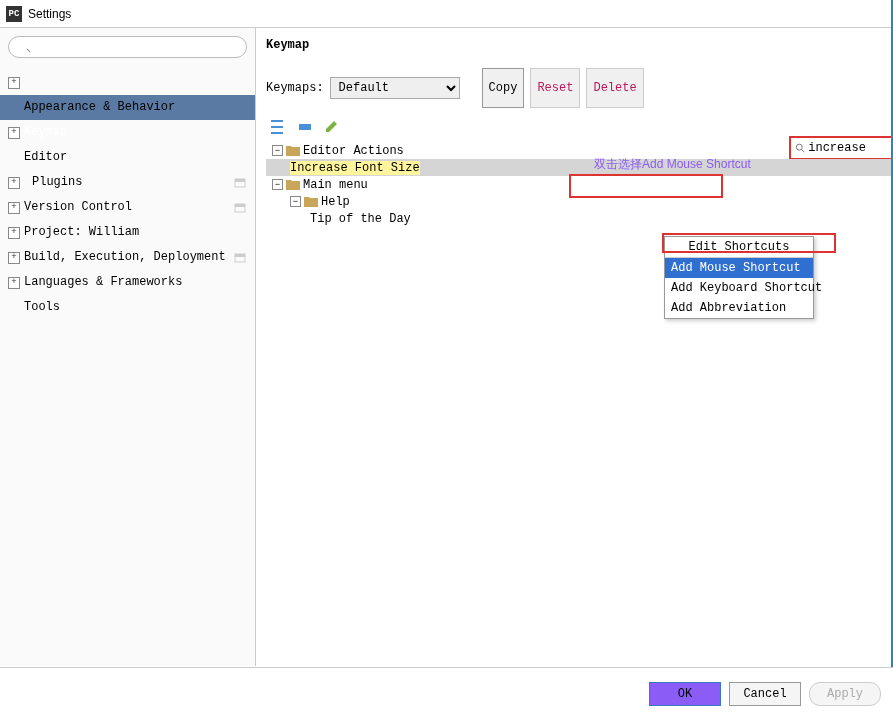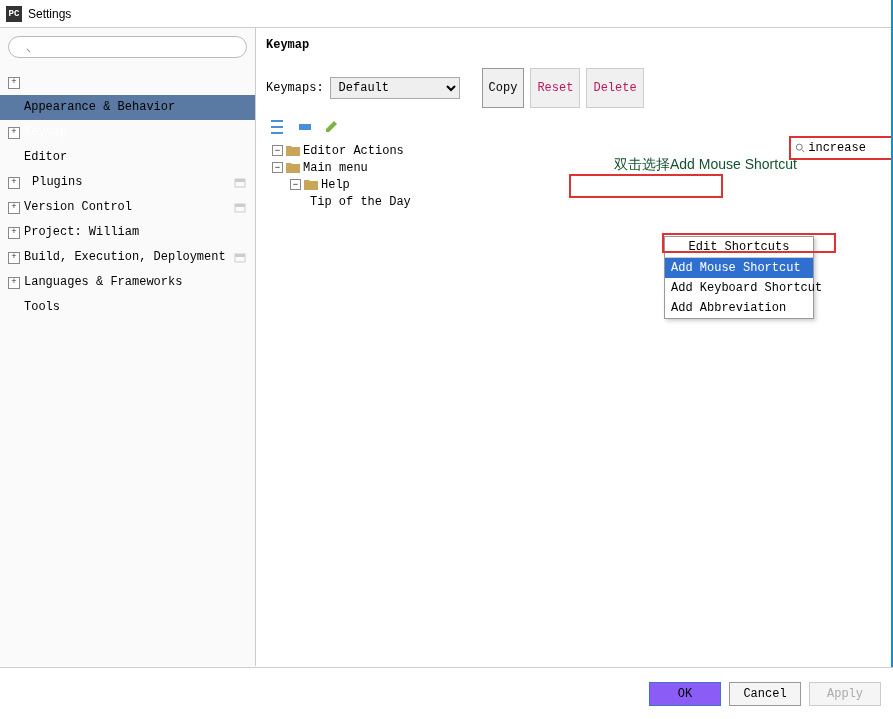--- a/index.html
+++ b/index.html
@@ -49,32 +49,32 @@
 .atree-row { display: flex; align-items: center; height: 17px; padding-left: 6px; }
 .atree-exp { width: 11px; height: 11px; border: 1px solid #888; display: flex; align-items: center; justify-content: center; font-size: 9px; background: #fff; margin-right: 3px; }
 .atree-folder { width: 14px; height: 11px; margin-right: 3px; }
 .atree-label { white-space: nowrap; }
 .atree-row.lvl1 { padding-left: 24px; }
 .atree-row.lvl2 { padding-left: 44px; }
 .highlight-yellow { background: #fff59d; }
 .at-selected { background: #d5d5d5; width: 100%; }
 
 .red-box1 { position: absolute; border: 2px solid #d33; left: 313px; top: 146px; width: 154px; height: 24px; pointer-events: none; }
-.red-annot { position: absolute; color: #14532d; font-family: Arial,"Microsoft YaHei",sans-serif; font-size: 14px; left: 358px; top: 128px; pointer-events: none; }
+.red-annot { position: absolute; color: #8b5cf6; font-family: Arial,"Microsoft YaHei",sans-serif; font-size: 12px; left: 338px; top: 128px; pointer-events: none; }
 .red-box2 { position: absolute; border: 2px solid #d33; left: 406px; top: 205px; width: 174px; height: 20px; pointer-events: none; }
 
 .context-menu { position: absolute; left: 408px; top: 164px; width: 150px; background: #fff; border: 1px solid #999; box-shadow: 2px 2px 4px rgba(0,0,0,0.2); margin-top: 44px; }
 .cm-title { text-align: center; padding: 3px 0; border-bottom: 1px solid #ccc; }
 .cm-item { padding: 3px 6px; cursor: pointer; white-space: nowrap; }
 .cm-item.sel { background: #2f6fd0; color: #fff; }
 
 .bottom-bar { position: absolute; bottom: 0; left: 0; right: 0; height: 52px; border-top: 1px solid #ccc; display: flex; align-items: center; justify-content: flex-end; padding: 0 12px; gap: 8px; background: #fff; }
 .btn { width: 72px; height: 24px; border: 1px solid #999; background: #f5f5f5; font-family: inherit; font-size: 12px; cursor: pointer; }
 .btn.primary { border: 1px solid #3b78c4; background: #8b5cf6; }
-.btn:disabled { color: #aaa; border-color: #ccc; cursor: default; }
+.btn:disabled { color: #aaa; border-color: #ccc; cursor: default; border-radius: 11px; }
 
 .right-border { position: absolute; right: 0; top: 0; bottom: 52px; width: 2px; background: #1a8cc9; }
 </style>
 </head>
 <body>
 
 <div class="titlebar">
   <div class="titlebar-icon">PC</div>
   <div class="titlebar-text">Settings</div>
 </div>
@@ -170,20 +170,23 @@
     </div>
 
     <div class="action-tree">
       <div class="atree-row">
         <span class="atree-exp">−</span>
         <svg class="atree-folder" viewBox="0 0 14 11">
             <path d="M0 1 L5 1 L6 2 L14 2 L14 11 L0 11 Z" fill="#c9a55a"></path>
           </svg>
         <span class="atree-label">Editor Actions</span>
       </div>
+      <div class="atree-row lvl1 at-selected">
+        <span class="atree-label highlight-yellow">Increase Font Size</span>
+      </div>
       <div class="atree-row">
         <span class="atree-exp">−</span>
         <svg class="atree-folder" viewBox="0 0 14 11">
             <path d="M0 1 L5 1 L6 2 L14 2 L14 11 L0 11 Z" fill="#c9a55a"></path>
           </svg>
         <span class="atree-label">Main menu</span>
       </div>
       <div class="atree-row lvl1">
         <span class="atree-exp">−</span>
         <svg class="atree-folder" viewBox="0 0 14 11">

